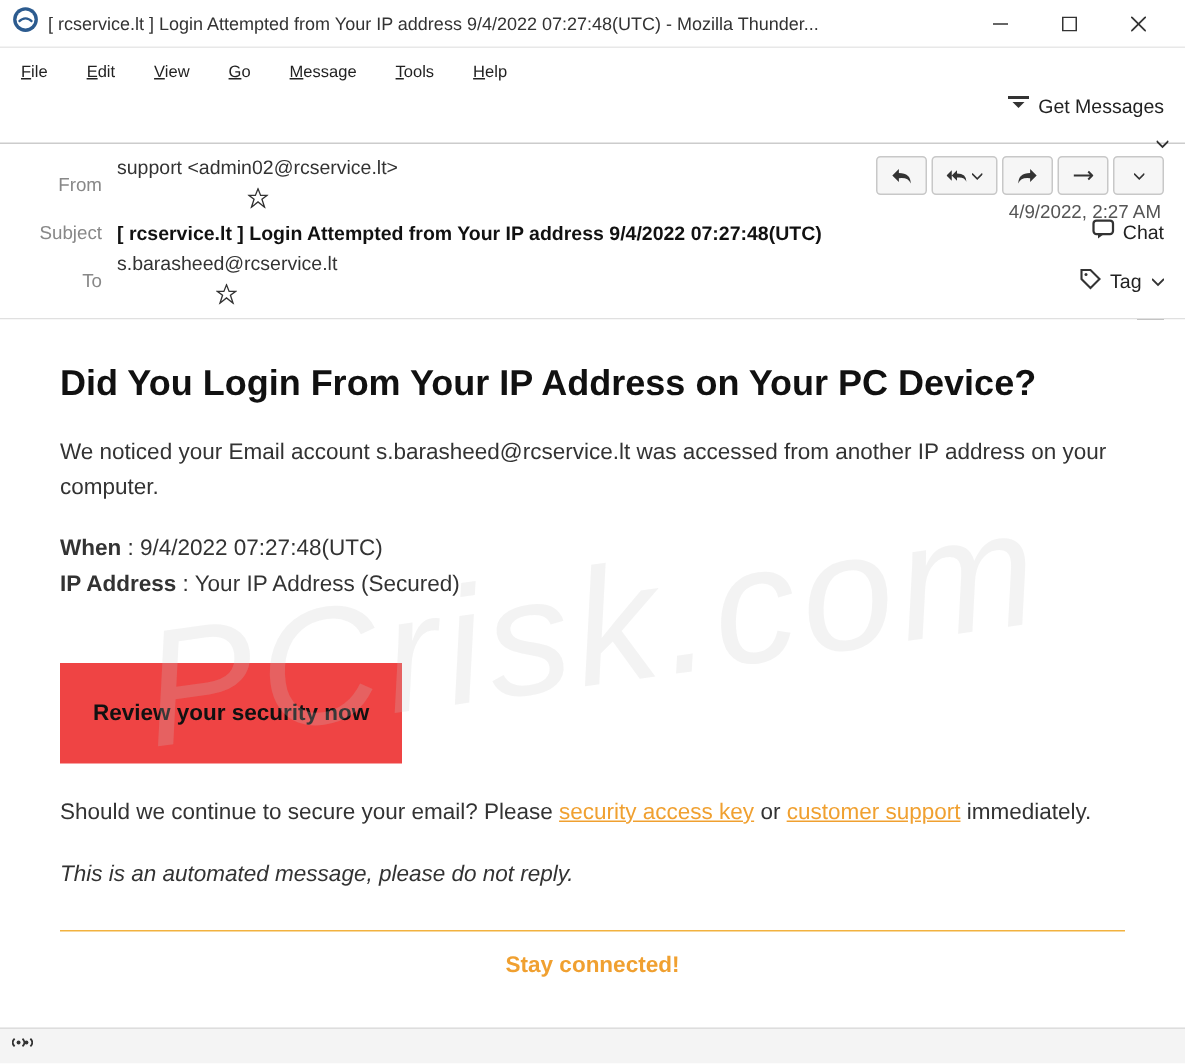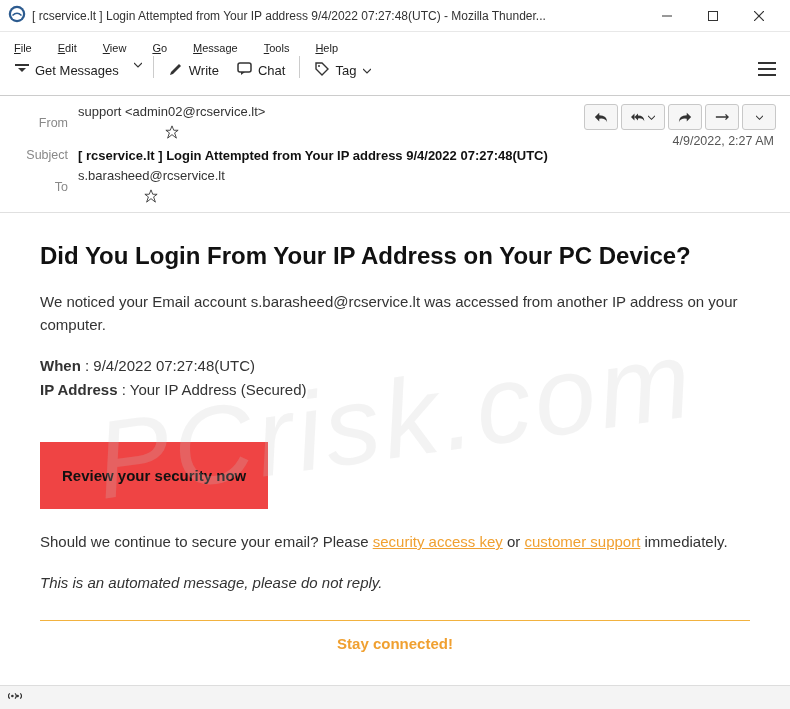--- a/index.html
+++ b/index.html
@@ -9,21 +9,21 @@
 .titlebar-icon { width: 18px; height: 18px; margin-right: 6px; }
 .titlebar-text { font-size: 12px; color: #333; flex: 1; white-space: nowrap; overflow: hidden; text-overflow: ellipsis; }
 .window-controls { display: flex; gap: 0; }
 .window-btn { width: 46px; height: 32px; display: flex; align-items: center; justify-content: center; cursor: default; }
 .window-btn svg { width: 10px; height: 10px; }
 
 .menubar { height: 24px; display: flex; align-items: flex-end; padding: 0 8px; gap: 14px; font-size: 11px; color: #222; }
 .menu-item { padding: 2px 6px; cursor: default; }
 .menu-item u { text-decoration: underline; }
 
-.toolbar { height: 40px; display: flex; align-items: flex-start; padding: 0 6px; border-bottom: 1px solid #ccc; gap: 2px; }
+.toolbar { height: 40px; display: flex; align-items: flex-end; padding: 0 6px; border-bottom: 1px solid #ccc; gap: 2px; flex-direction: column; }
 .tool-btn { display: flex; align-items: center; gap: 5px; padding: 5px 8px; font-size: 13px; color: #222; border-radius: 3px; cursor: default; }
 .tool-btn svg { width: 16px; height: 16px; }
 .tool-drop { width: 18px; display: flex; align-items: center; justify-content: center; padding: 5px 2px; }
 .tool-drop svg { width: 8px; height: 8px; }
 .tool-sep { width: 1px; height: 22px; background: #ccc; margin: 0 4px; }
 .tool-spacer { flex: 1; }
 .hamburger { padding: 6px 8px; }
 .hamburger svg { width: 18px; height: 14px; }
 
 .header-rows { padding: 8px 14px 6px 14px; position: relative; border-bottom: 1px solid #e0e0e0; }

